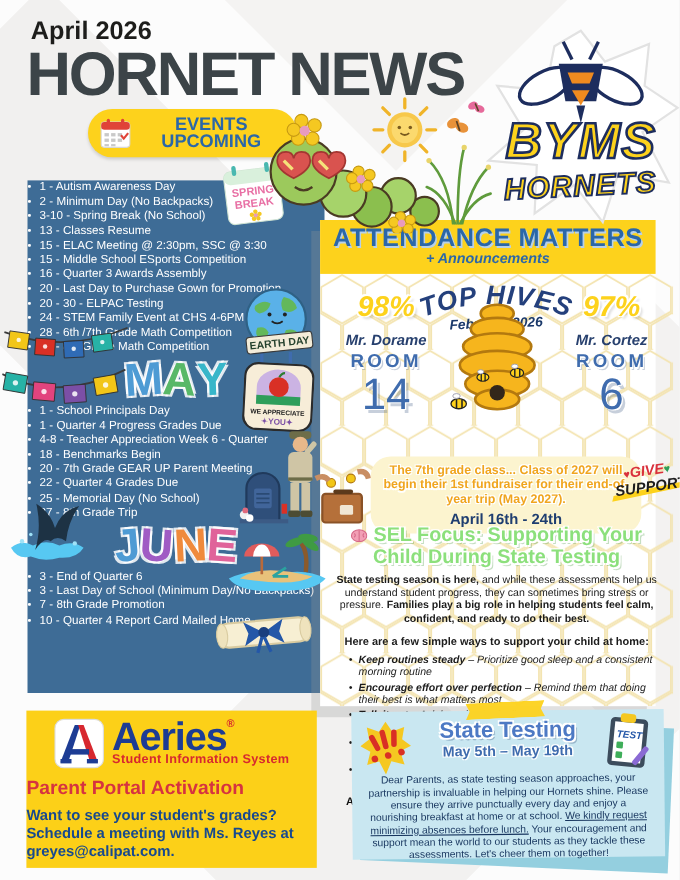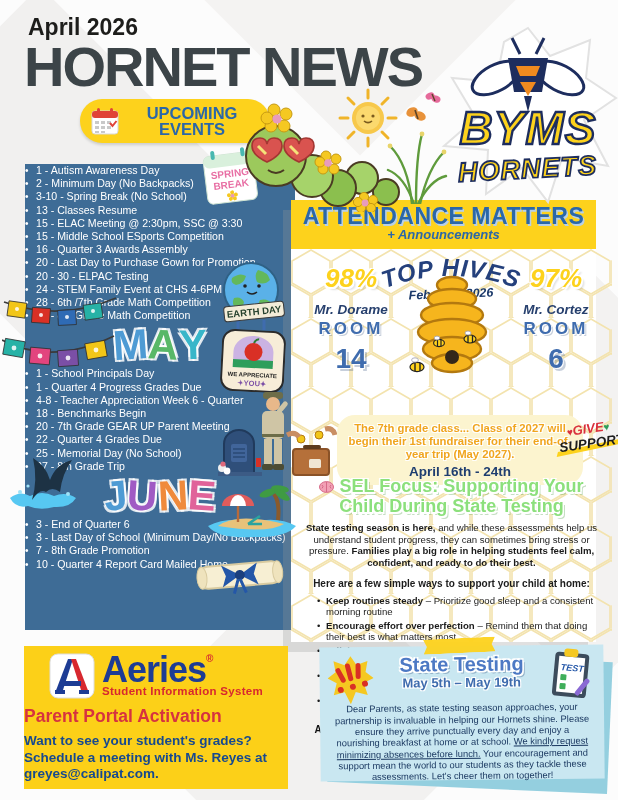--- a/index.html
+++ b/index.html
@@ -58,21 +58,21 @@
 
   .stat{position:absolute;width:104px;text-align:center;}
   .stat.left{left:8px;top:14px;}
   .stat.right{right:4px;top:14px;}
   .pct{font-size:26px;font-weight:900;font-style:italic;color:#fdd21c;
        text-shadow:-1.5px -1.5px 0 #fff,1.5px -1.5px 0 #fff,-1.5px 1.5px 0 #fff,1.5px 1.5px 0 #fff,
                    3px 3px 2px rgba(0,0,0,.12);}
   .teacher{font-size:13.5px;font-weight:700;font-style:italic;color:#27406e;margin-top:8px;}
   .room{font-size:17px;font-weight:900;letter-spacing:3px;color:#3f6cae;margin-top:2px;
         text-shadow:1px 1px 0 #fff,2px 2px 0 rgba(31,62,112,.25);}
-  .room-num{font-size:28px;font-weight:700;color:#3f6cae;line-height:40px;
+  .room-num{font-size:40px;font-weight:400;color:#3f6cae;line-height:40px;
         text-shadow:1px 1px 0 #fff,3px 3px 0 rgba(31,62,112,.25);}
 
   .arch{position:absolute;left:58px;top:-2px;width:204px;height:62px;}
   .feb{position:absolute;left:92px;top:38px;width:136px;text-align:center;font-size:12.5px;
        font-weight:800;font-style:italic;color:#1c3a6b;transform:rotate(-2deg);}
   .hive{position:absolute;left:112px;top:20px;}
 
   .fundraiser{position:absolute;left:46px;top:166px;width:228px;background:#fcf4cf;
         border-radius:18px;text-align:center;padding:7px 9px 6px 9px;}
   .fund-text{font-size:11.3px;font-weight:800;color:#f0a51e;line-height:13px;
@@ -89,21 +89,21 @@
 
   .sel{position:absolute;left:10px;top:228px;width:301px;text-align:center;}
   .sel-head{font-size:18px;font-weight:900;color:#8ce07c;line-height:19.5px;
         text-shadow:-1.5px -1.5px 0 #fff,1.5px -1.5px 0 #fff,-1.5px 1.5px 0 #fff,1.5px 1.5px 0 #fff,
                     2.5px 2.5px 0 rgba(90,160,80,.35);}
   .sel-intro{font-size:9.6px;line-height:11.6px;color:#1c1c1c;margin-top:6px;padding:0 4px;}
   .b{font-weight:bold;}
   .ways{font-size:10px;font-weight:bold;color:#1c1c1c;margin-top:7px;}
   ul.tips{list-style:none;text-align:left;margin:6px 0 0 16px;padding:0;font-size:9.6px;
         line-height:11.2px;color:#1c1c1c;width:285px;}
-  ul.tips li{position:relative;padding-left:9px;margin-bottom:2.5px;}
+  ul.tips li{position:relative;padding-left:9px;margin-bottom:2.5px;font-style:italic;}
   ul.tips li::before{content:"\2022";position:absolute;left:0;top:0;}
   .closing{font-size:10px;font-weight:800;color:#111;margin-top:7px;line-height:12px;padding:0 10px;}
 
   
   .aeries{position:absolute;left:24px;top:646px;width:264px;height:143px;background:#fcd018;
         text-align:left;z-index:3;padding-top:7px;box-sizing:border-box;}
   .aeries-row{display:flex;align-items:flex-start;justify-content:center;gap:7px;}
   .aeries-word{font-size:36px;font-weight:900;color:#1d3c94;line-height:34px;letter-spacing:-1px;}
   .aeries-reg{font-size:10px;color:#d7282f;vertical-align:top;font-weight:700;}
   .aeries-tag{font-size:11.5px;font-weight:700;color:#d7282f;margin-top:-2px;letter-spacing:.3px;}
@@ -190,22 +190,22 @@
           <rect x="17" y="15" width="4" height="3"></rect>
         <rect x="5" y="20" width="4" height="3"></rect>
           <rect x="11" y="20" width="4" height="3"></rect>
           <rect x="17" y="20" width="4" height="3"></rect>
         <rect x="5" y="25" width="4" height="2"></rect>
           <rect x="11" y="25" width="4" height="2"></rect>
       </g>
       <path d="M20 17 l2.5 3 4-5" stroke="#e04438" stroke-width="2" fill="none"></path>
     </svg>
     <div class="pill-text">
+      <div>EVENTS</div>
       <div>UPCOMING</div>
-      <div>EVENTS</div>
     </div>
   </div>
 
   <svg class="deco" style="left:203px;top:146px;transform:rotate(-7deg)" width="54" height="58" viewBox="0 0 54 58">
     <rect x="2" y="8" width="50" height="48" rx="6" fill="#fff" stroke="#cfe3d2"></rect>
     <rect x="2" y="8" width="50" height="12" rx="6" fill="#d9f0dc"></rect>
     <rect x="10" y="3" width="4" height="9" rx="2" fill="#49b8b0"></rect>
     <rect x="40" y="3" width="4" height="9" rx="2" fill="#49b8b0"></rect>
     <text x="27" y="31" text-anchor="middle" font-size="10" font-weight="bold" fill="#e86fa4">SPRING</text>
     <text x="27" y="42" text-anchor="middle" font-size="10" font-weight="bold" fill="#e86fa4">BREAK</text>

